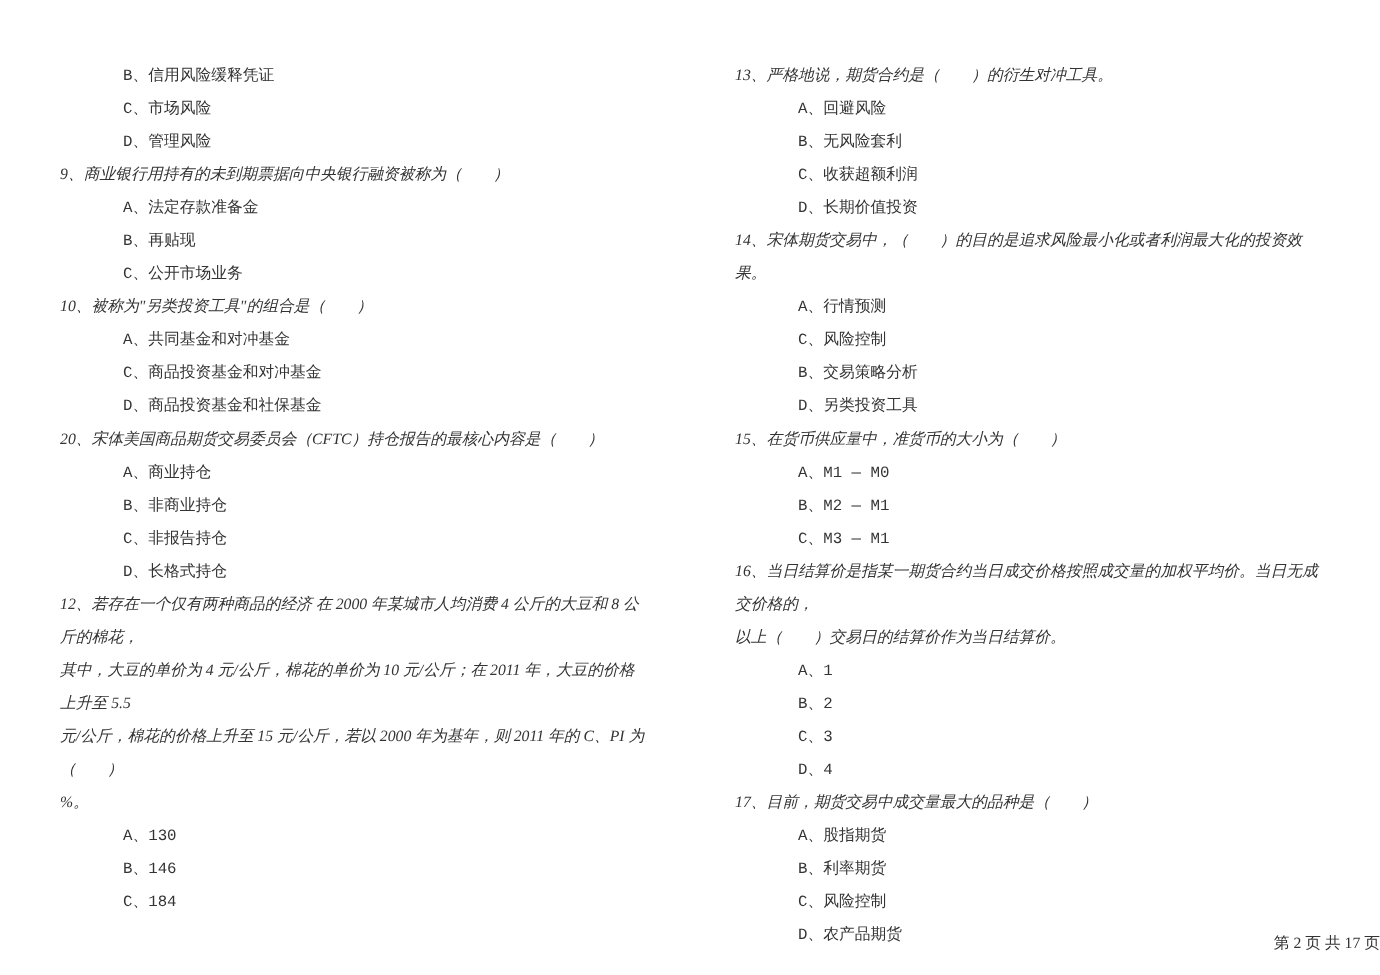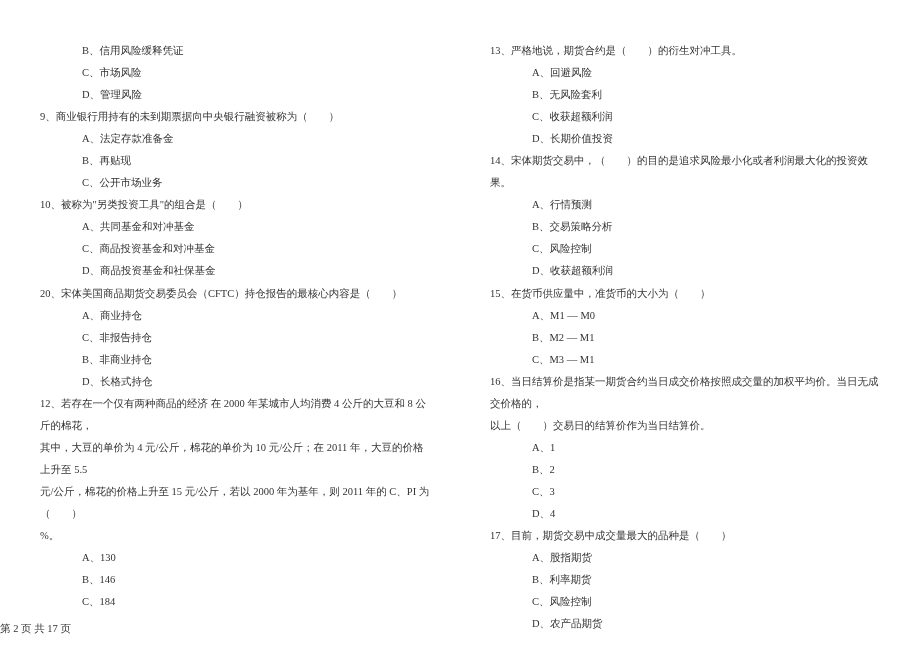--- a/index.html
+++ b/index.html
@@ -16,29 +16,31 @@
     display: flex;
     padding: 40px 40px 20px 40px;
     gap: 60px;
   }
   .column {
     flex: 1;
     line-height: 2.1;
   }
   .option {
     padding-left: 42px;
+    font-family: Liberation Mono, monospace;
   }
   .question {
     padding-left: 0;
+    font-style: italic;
   }
   .footer {
     position: absolute;
     bottom: 14px;
     width: 100%;
-    text-align: left;
+    text-align: right;
     font-size: 10.5px;
     margin-top: 36px;
   }
 </style>
 </head>
 <body>
 
 <div class="page">
   <div class="column">
     <div class="option">B、信用风险缓释凭证</div>
@@ -50,22 +52,22 @@
     <div class="option">B、再贴现</div>
     <div class="option">C、公开市场业务</div>
 
     <div class="question">10、被称为"另类投资工具"的组合是（　　）</div>
     <div class="option">A、共同基金和对冲基金</div>
     <div class="option">C、商品投资基金和对冲基金</div>
     <div class="option">D、商品投资基金和社保基金</div>
 
     <div class="question">20、宋体美国商品期货交易委员会（CFTC）持仓报告的最核心内容是（　　）</div>
     <div class="option">A、商业持仓</div>
+    <div class="option">B、非商业持仓</div>
     <div class="option">C、非报告持仓</div>
-    <div class="option">B、非商业持仓</div>
     <div class="option">D、长格式持仓</div>
 
     <div class="question">12、若存在一个仅有两种商品的经济 在 2000 年某城市人均消费 4 公斤的大豆和 8 公斤的棉花，</div>
     <div class="question">其中，大豆的单价为 4 元/公斤，棉花的单价为 10 元/公斤；在 2011 年，大豆的价格上升至 5.5</div>
     <div class="question">元/公斤，棉花的价格上升至 15 元/公斤，若以 2000 年为基年，则 2011 年的 C、PI 为（　　）</div>
     <div class="question">%。</div>
     <div class="option">A、130</div>
     <div class="option">B、146</div>
     <div class="option">C、184</div>
 
@@ -73,23 +75,23 @@
 
   <div class="column">
     <div class="question">13、严格地说，期货合约是（　　）的衍生对冲工具。</div>
     <div class="option">A、回避风险</div>
     <div class="option">B、无风险套利</div>
     <div class="option">C、收获超额利润</div>
     <div class="option">D、长期价值投资</div>
 
     <div class="question">14、宋体期货交易中，（　　）的目的是追求风险最小化或者利润最大化的投资效果。</div>
     <div class="option">A、行情预测</div>
+    <div class="option">C、风险控制</div>
     <div class="option">B、交易策略分析</div>
-    <div class="option">C、风险控制</div>
-    <div class="option">D、收获超额利润</div>
+    <div class="option">D、另类投资工具</div>
 
     <div class="question">15、在货币供应量中，准货币的大小为（　　）</div>
     <div class="option">A、M1 — M0</div>
     <div class="option">B、M2 — M1</div>
     <div class="option">C、M3 — M1</div>
 
     <div class="question">16、当日结算价是指某一期货合约当日成交价格按照成交量的加权平均价。当日无成交价格的，</div>
     <div class="question">以上（　　）交易日的结算价作为当日结算价。</div>
     <div class="option">A、1</div>
     <div class="option">B、2</div>

